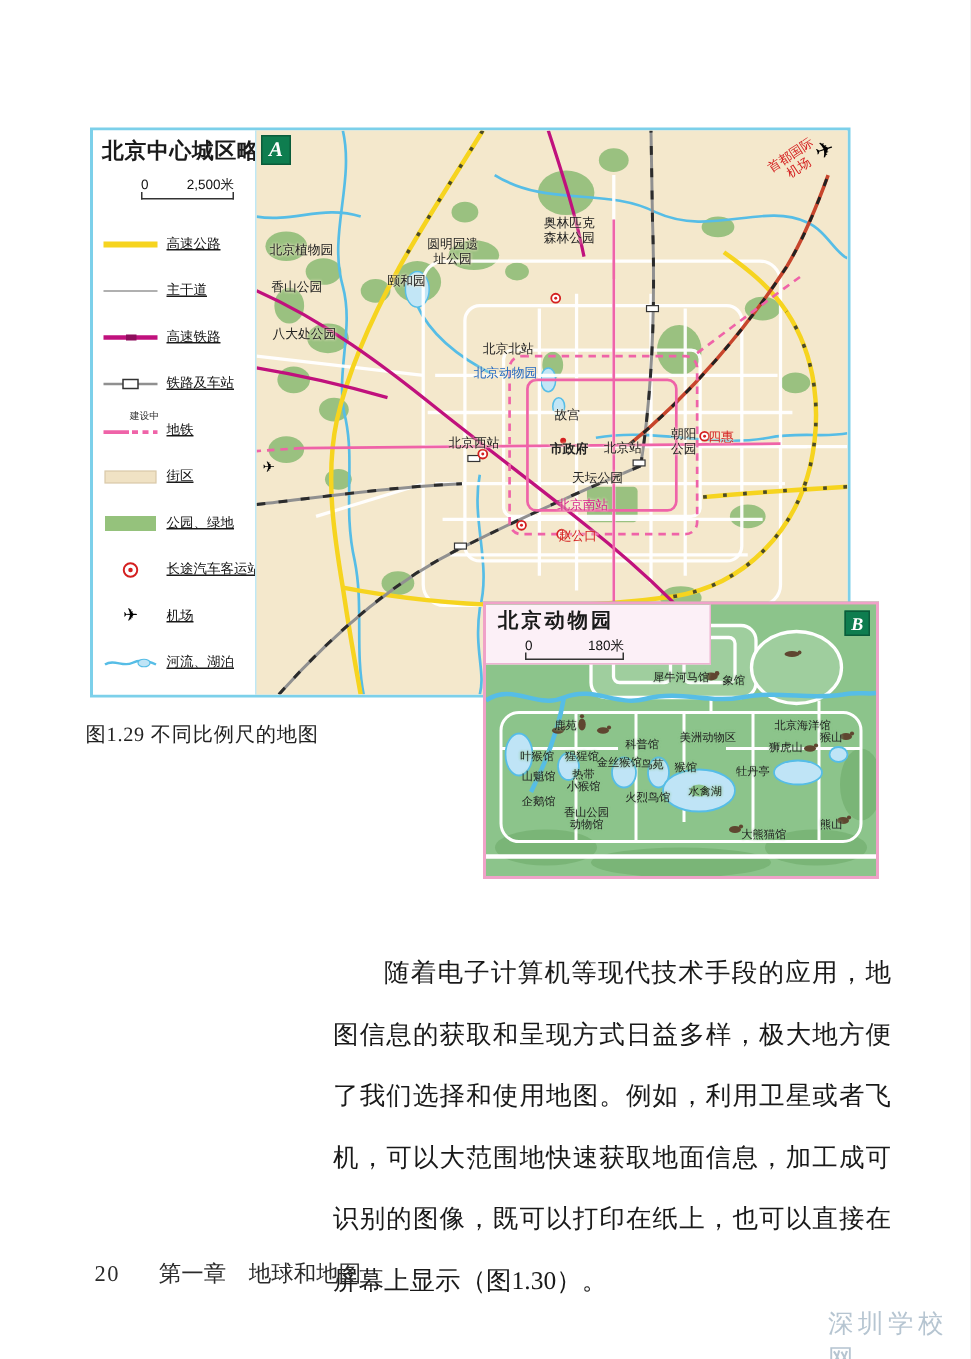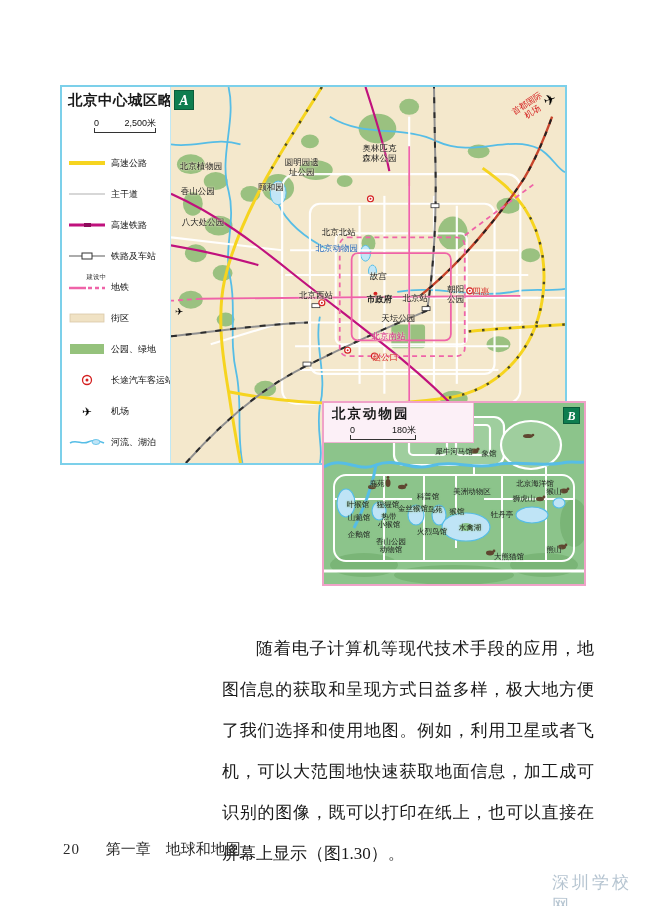--- a/index.html
+++ b/index.html
@@ -8,21 +8,21 @@
 
   
   .figure{position:absolute;left:60px;top:85px;width:507px;height:380px;
           border:2px solid #7cd0ea;box-sizing:border-box;background:#fff;display:flex;z-index:1;}
   .legend-panel{width:108px;flex:none;box-sizing:border-box;padding:4px 2px 0 6px;background:#fff;position:relative;}
   .map-title{font-weight:bold;font-size:14.5px;letter-spacing:0.5px;white-space:nowrap;}
   .scale{width:62px;margin:8px 0 0 26px;font-family:"Liberation Sans","DejaVu Sans",sans-serif;font-size:9px;color:#111;}
   .scale-nums{display:flex;justify-content:space-between;line-height:10px;}
   .scale-bar{height:4px;border-left:1px solid #333;border-right:1px solid #333;border-bottom:1px solid #333;}
   .legend-list{margin-top:24px;}
-  .leg-row{display:flex;align-items:flex-start;margin-bottom:19px;height:12px;}
+  .leg-row{display:flex;align-items:flex-end;margin-bottom:19px;height:12px;text-decoration:underline;}
   .leg-sym{width:38px;flex:none;position:relative;display:inline-flex;align-items:center;justify-content:center;}
   .leg-note{position:absolute;top:-8px;right:0;font-style:normal;font-size:6.5px;color:#333;
             font-family:"Liberation Sans","DejaVu Sans",sans-serif;}
   .leg-label{font-size:9px;margin-left:5px;white-space:nowrap;color:#111;}
 
   .map-area{flex:1;position:relative;background:#f4e8cc;border-left:1px solid #bfe8f5;overflow:hidden;}
   .map-area svg{position:absolute;left:0;top:0;width:100%;height:100%;}
   .labels-layer{position:absolute;left:0;top:0;right:0;bottom:0;}
   .map-label{position:absolute;font-size:8.5px;line-height:1.15;color:#222;white-space:pre-line;text-align:center;
              font-family:"Liberation Sans","DejaVu Sans",sans-serif;
@@ -439,19 +439,20 @@
         <div class="scale-nums">
           <span>0</span>
           <span>180米</span>
         </div>
         <div class="scale-bar"></div>
       </div>
     </div>
     <div class="badge badge-b">B</div>
   </div>
 
+  <div class="caption">图1.29 不同比例尺的地图</div>
   <p class="body-par">随着电子计算机等现代技术手段的应用，地图信息的获取和呈现方式日益多样，极大地方便了我们选择和使用地图。例如，利用卫星或者飞机，可以大范围地快速获取地面信息，加工成可识别的图像，既可以打印在纸上，也可以直接在屏幕上显示（图1.30）。</p>
   <div class="footer">
     <span class="pageno">20</span>
     <span>第一章　地球和地图</span>
   </div>
   <div class="watermark">深圳学校网</div>
 </div>
 
 </body></html>

